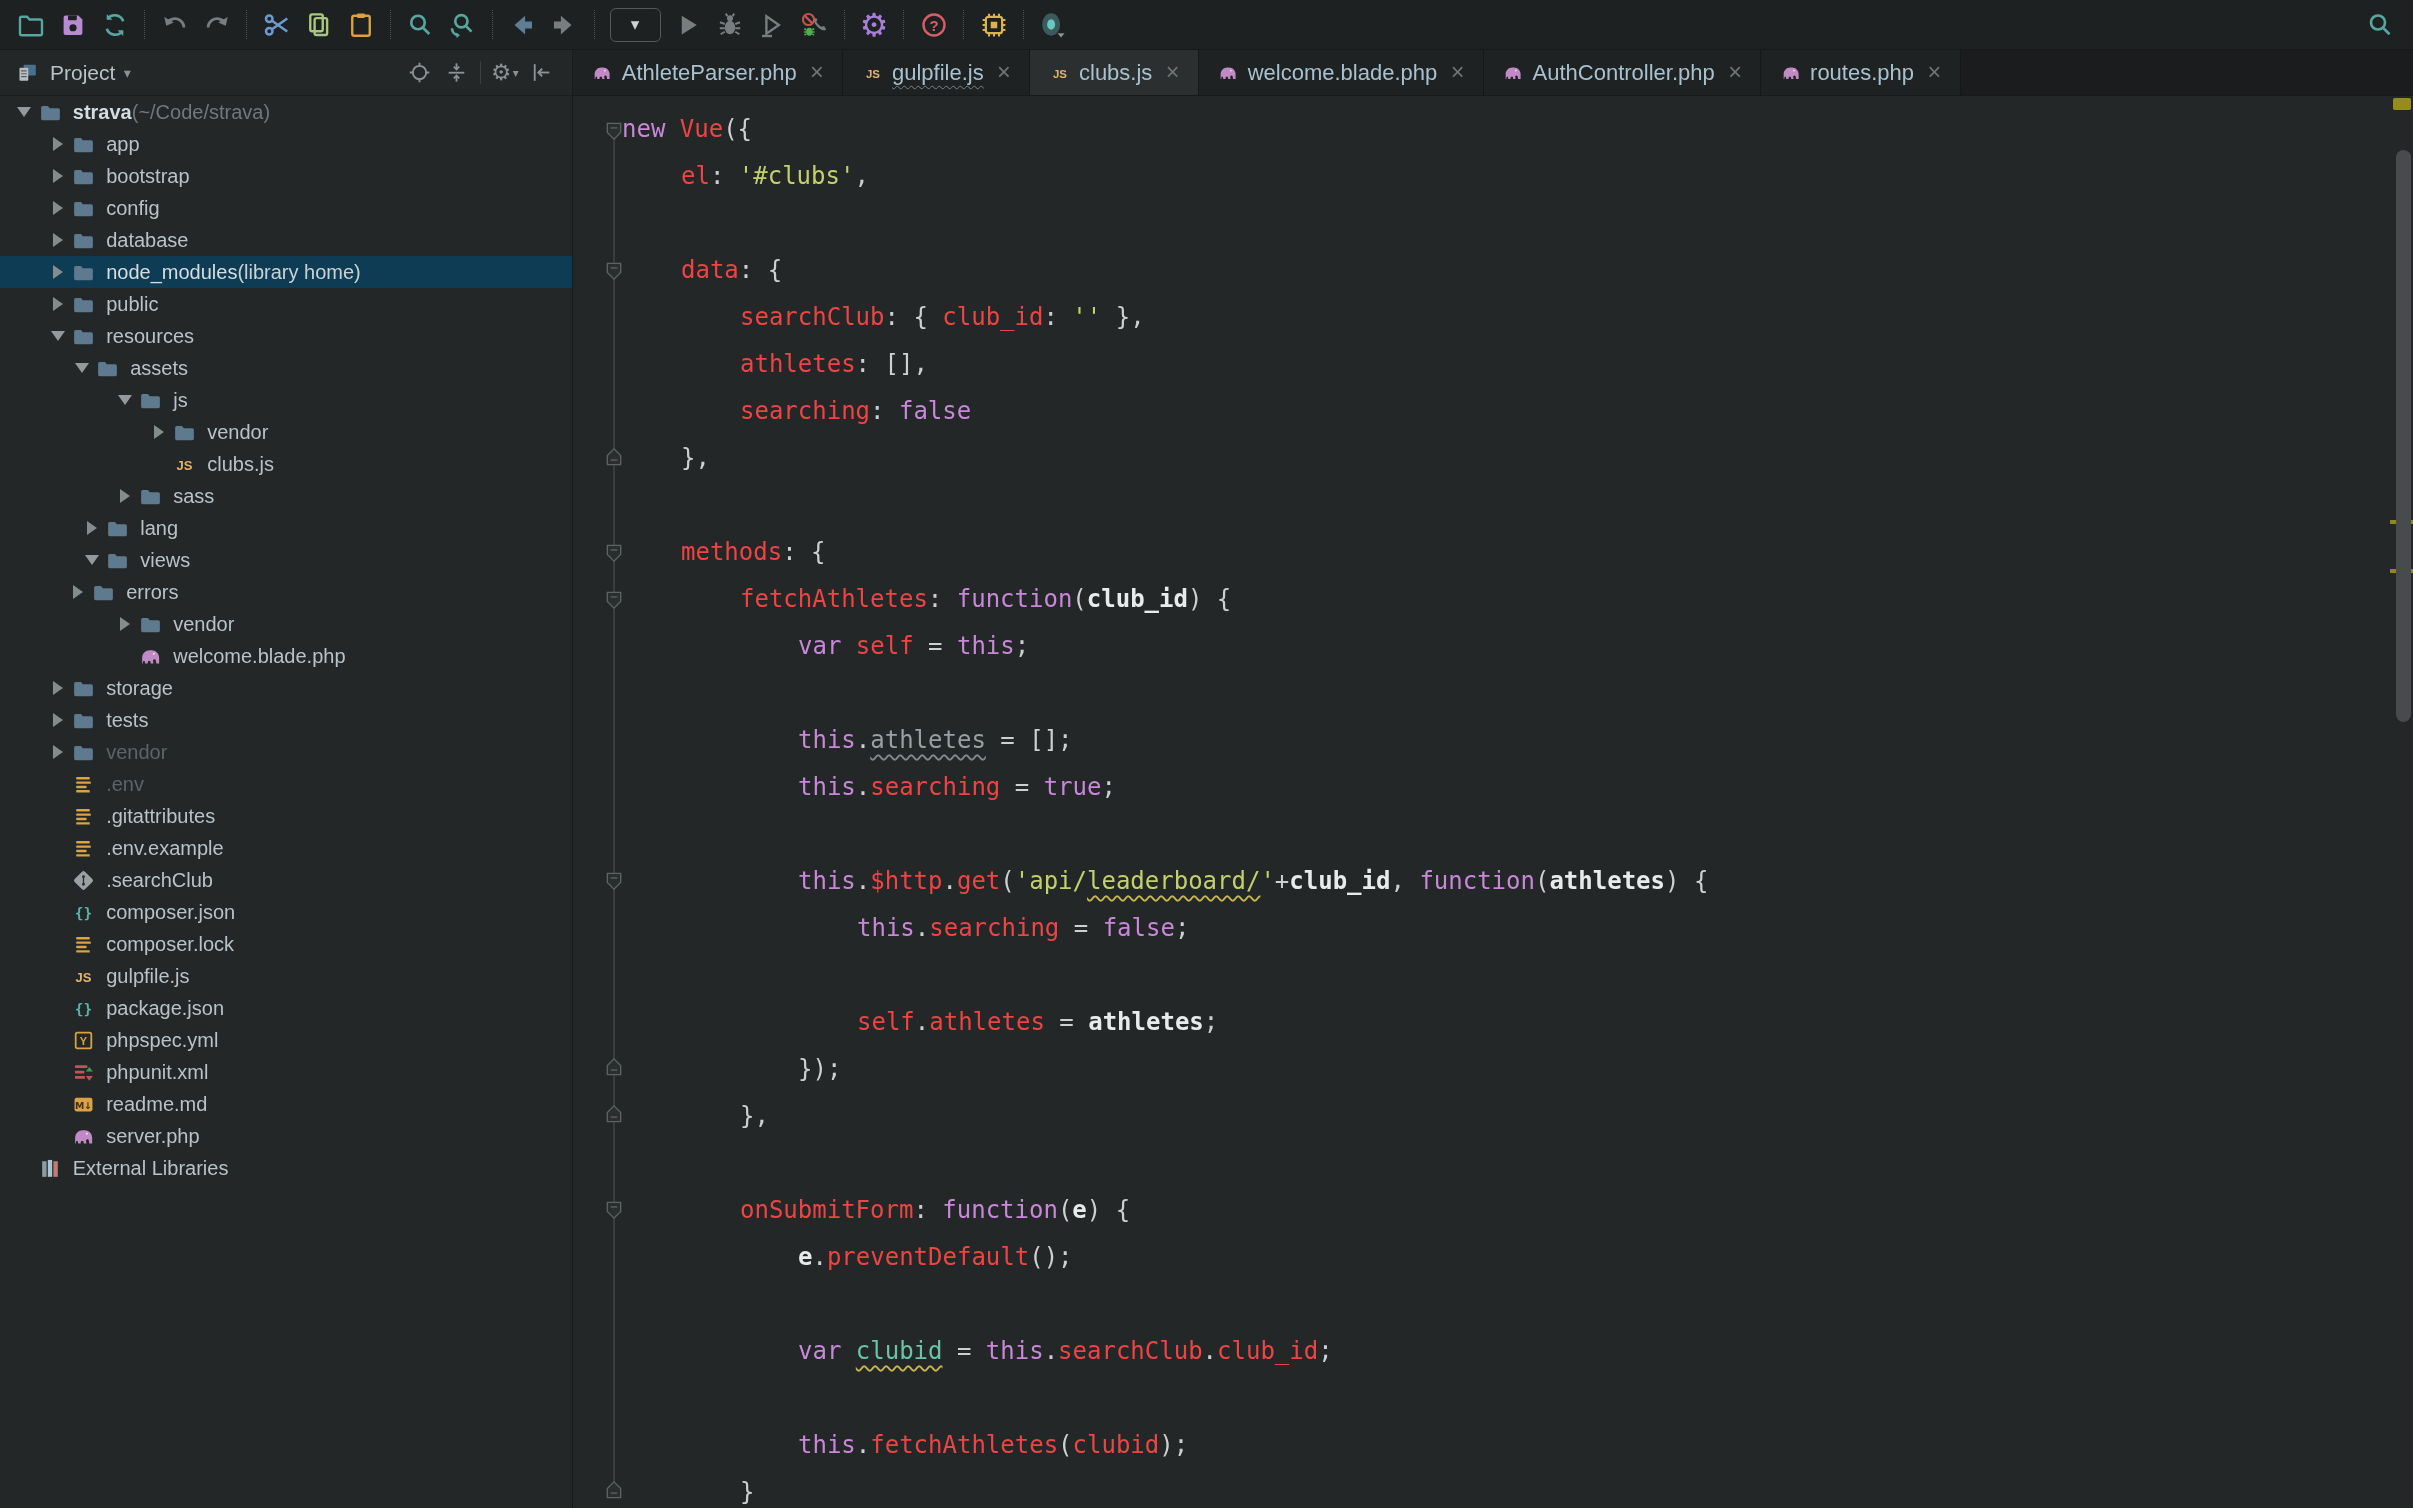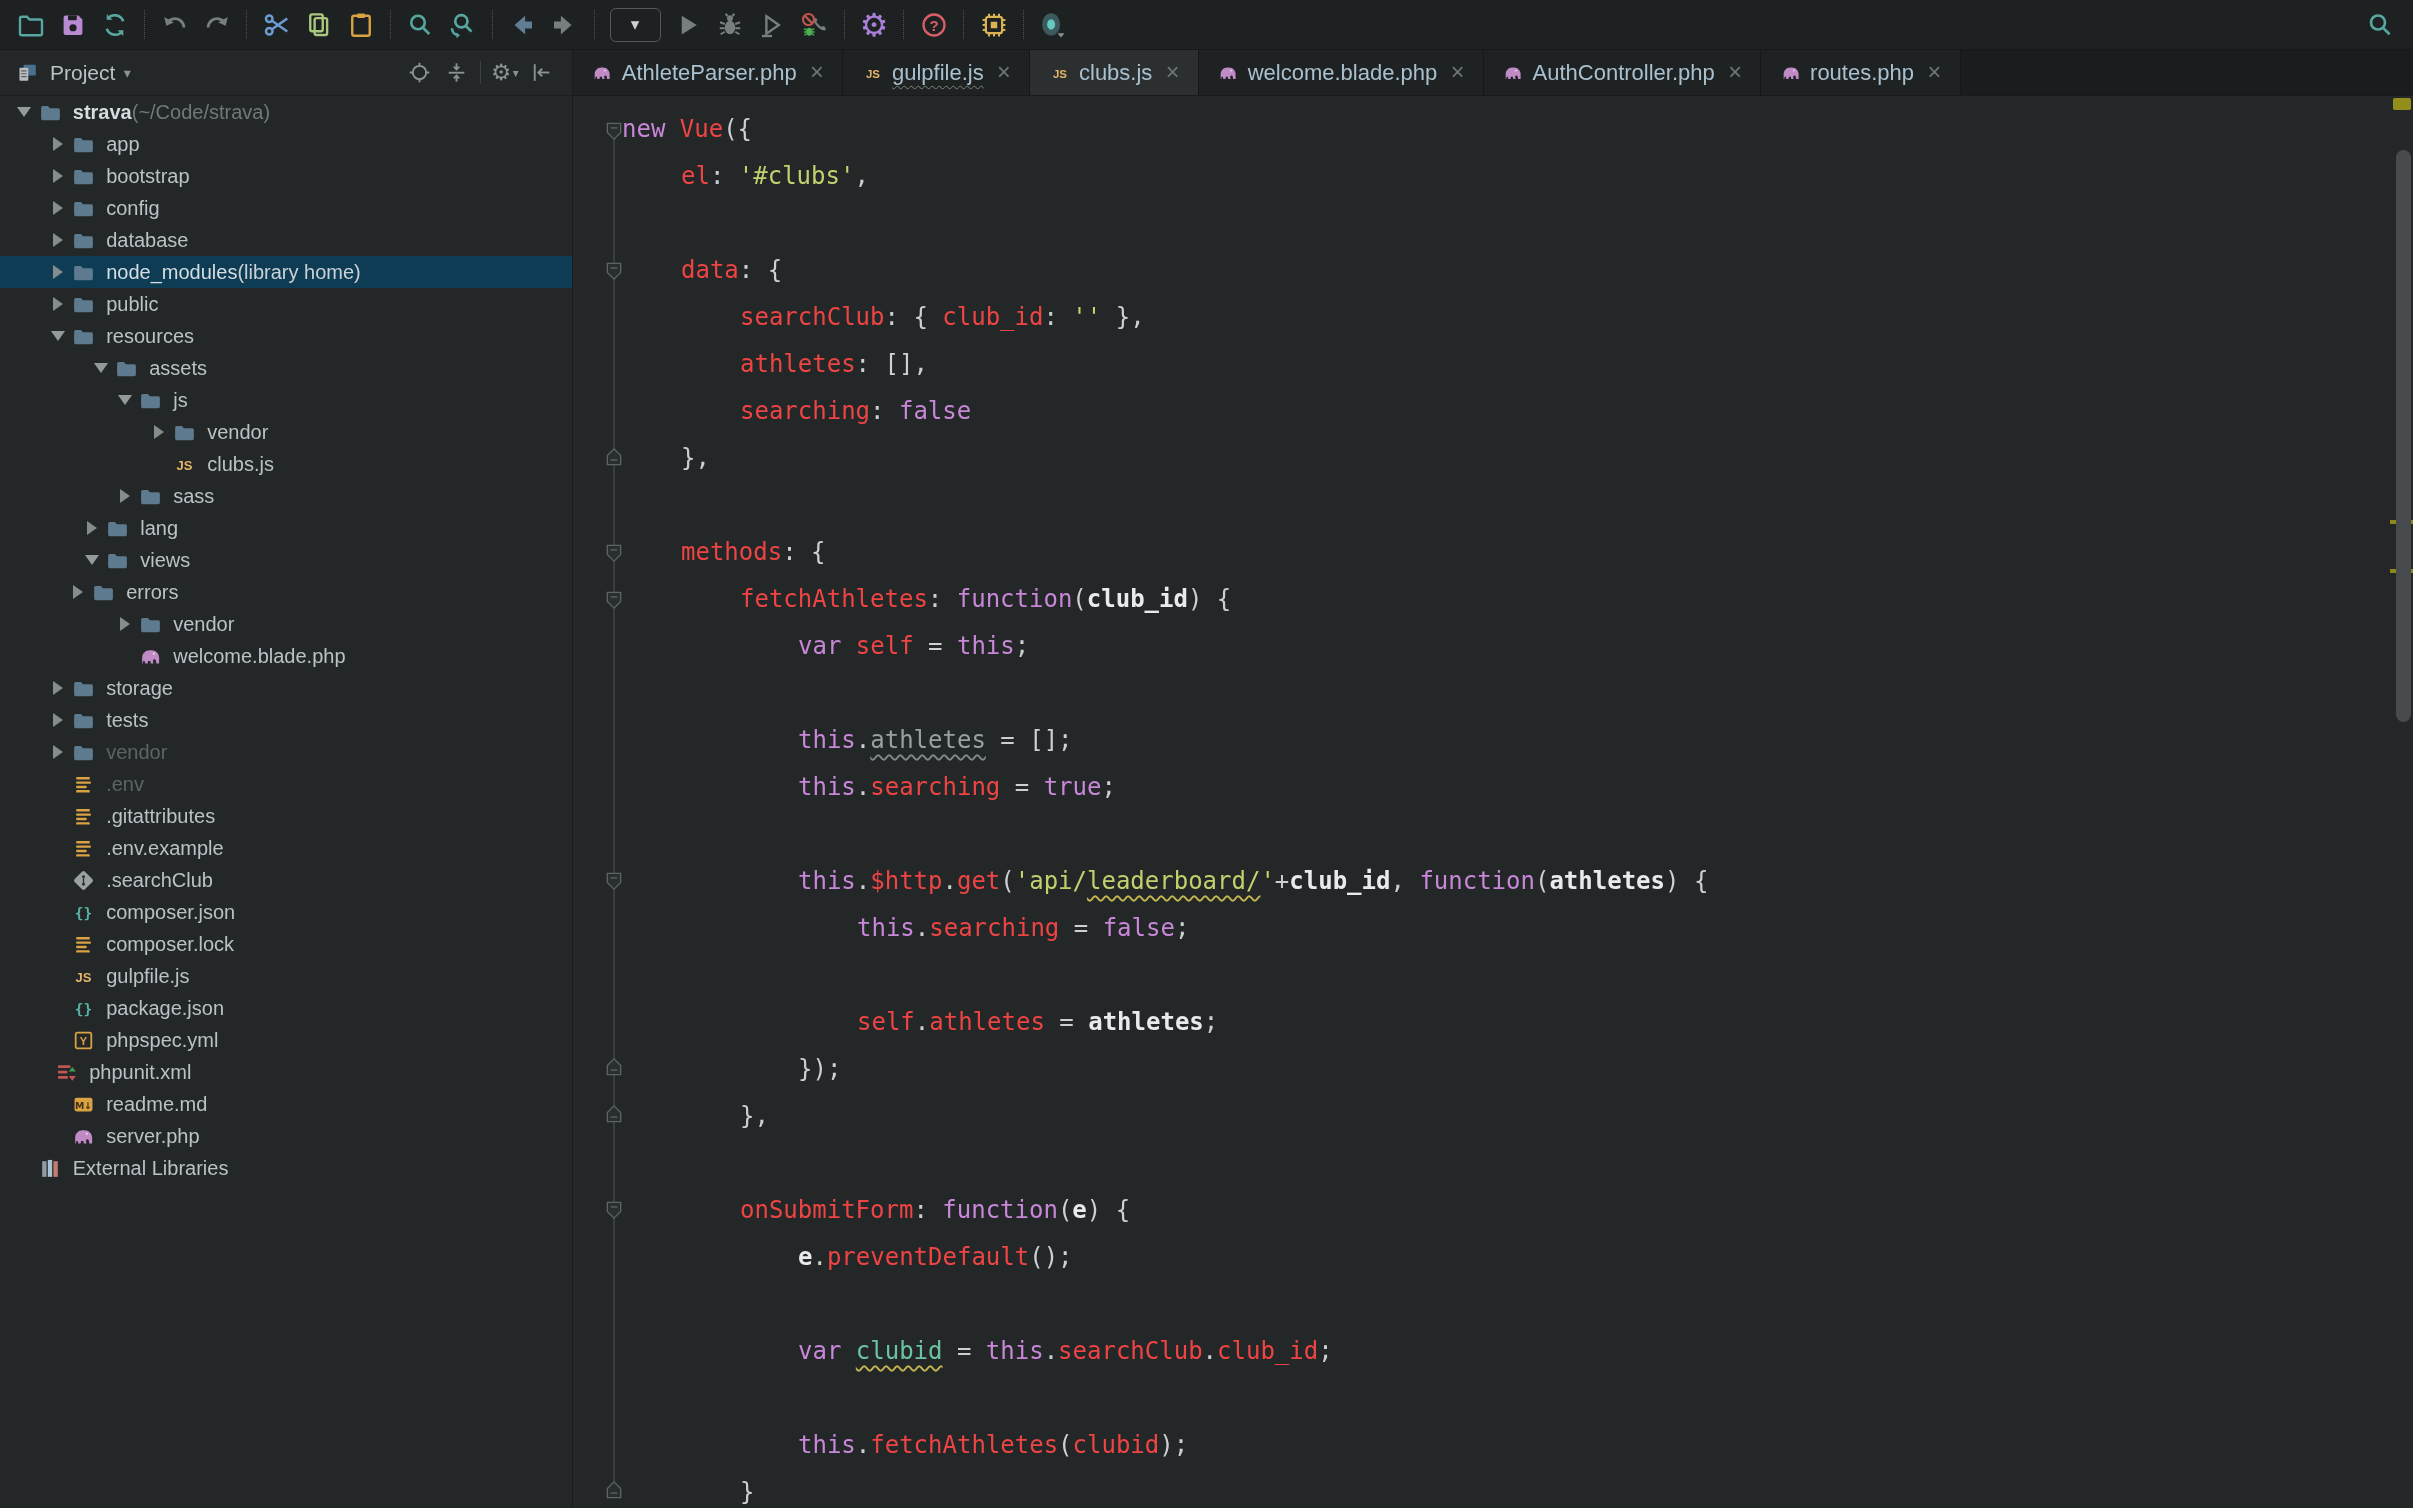--- a/index.html
+++ b/index.html
@@ -360,21 +360,21 @@
           </div>
           <div class="trow  " style="padding-left:46px">
             <span class="chev exp"></span>
             <span class="ticon">
               <svg viewBox="0 0 24 24" width="100%" height="100%">
                 <path d="M3 7.4c0-.9.7-1.6 1.6-1.6h4.9l1.9 2h8c.9 0 1.6.7 1.6 1.6v8.4c0 .9-.7 1.6-1.6 1.6H4.6c-.9 0-1.6-.7-1.6-1.6V7.4z" fill="#5d7a8e"></path>
               </svg>
             </span>
             <span class="tlabel">resources</span>
           </div>
-          <div class="trow  " style="padding-left:89px">
+          <div class="trow  " style="padding-left:70px">
             <span class="chev exp"></span>
             <span class="ticon">
               <svg viewBox="0 0 24 24" width="100%" height="100%">
                 <path d="M3 7.4c0-.9.7-1.6 1.6-1.6h4.9l1.9 2h8c.9 0 1.6.7 1.6 1.6v8.4c0 .9-.7 1.6-1.6 1.6H4.6c-.9 0-1.6-.7-1.6-1.6V7.4z" fill="#5d7a8e"></path>
               </svg>
             </span>
             <span class="tlabel">assets</span>
           </div>
           <div class="trow  " style="padding-left:113px">
             <span class="chev exp"></span>
@@ -587,21 +587,21 @@
           <div class="trow  " style="padding-left:46px">
             <span class="chev"></span>
             <span class="ticon">
               <svg viewBox="0 0 24 24" width="100%" height="100%">
                 <rect x="4.5" y="4.5" width="15" height="15" rx="1.6" fill="none" stroke="#d9a344" stroke-width="1.7"></rect>
                 <text x="12" y="16.6" text-anchor="middle" font-size="10.5" font-weight="bold" fill="#d9a344" font-family="Liberation Sans">Y</text>
               </svg>
             </span>
             <span class="tlabel">phpspec.yml</span>
           </div>
-          <div class="trow  " style="padding-left:29px">
+          <div class="trow  " style="padding-left:46px">
             <span class="chev"></span>
             <span class="ticon">
               <svg viewBox="0 0 24 24" width="100%" height="100%">
                 <g fill="#c05555">
                   <rect x="3.8" y="5" width="12" height="2.7" rx=".7"></rect>
                   <rect x="3.8" y="10.2" width="9" height="2.7" rx=".7"></rect>
                   <rect x="3.8" y="15.4" width="9.6" height="2.7" rx=".7"></rect>
                 </g>
                 <path d="M17.6 6.6l3.4 4.4h-6.8z" fill="#3f9d52"></path>
                 <path d="M17.6 19.8l3.4-4.4h-6.8z" fill="#c05555"></path>

